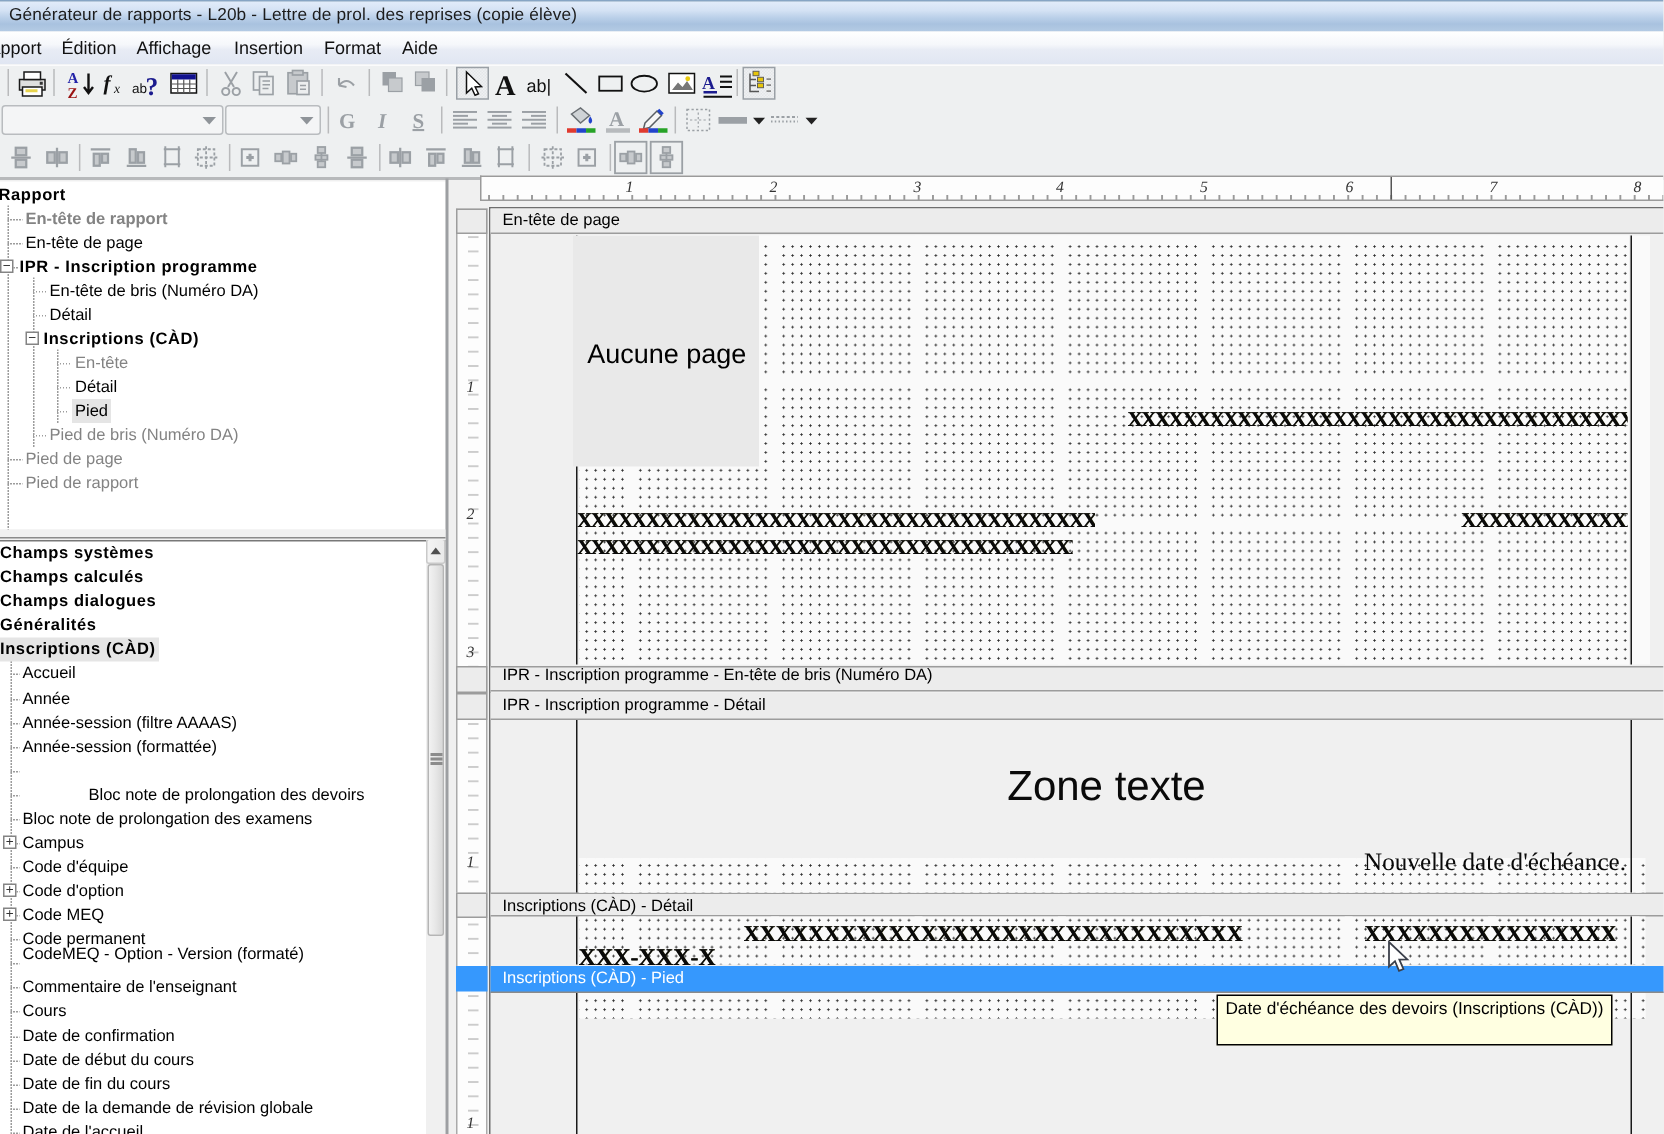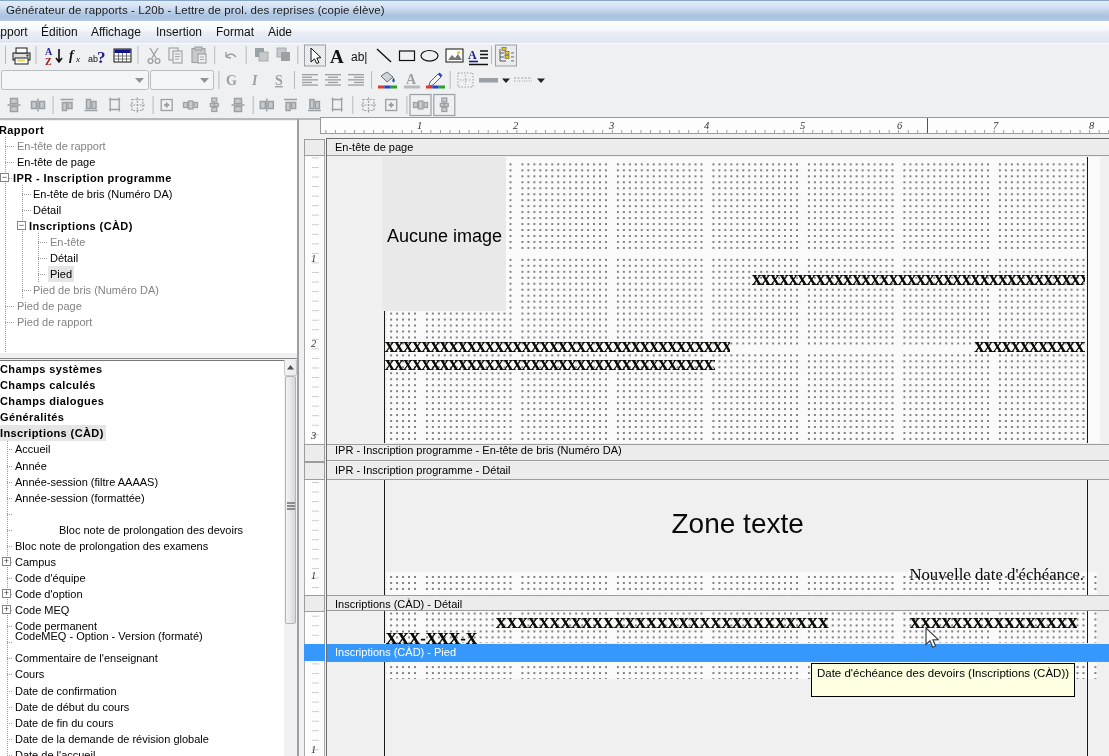--- a/index.html
+++ b/index.html
@@ -328,21 +328,21 @@
   <div class="abs stub" style="left:22px;top:73px;width:9px;"></div>
   <div class="abs stub" style="left:22px;top:89px;width:9px;"></div>
   <div class="abs stub" style="left:22px;top:105px;width:4px;"></div>
   <div class="abs stub" style="left:38px;top:121px;width:10px;"></div>
   <div class="abs stub" style="left:38px;top:137px;width:10px;"></div>
   <div class="abs stub" style="left:38px;top:153px;width:8px;"></div>
   <div class="abs stub" style="left:22px;top:169px;width:9px;"></div>
   <div class="abs stub" style="left:5px;top:185px;width:10px;"></div>
   <div class="abs stub" style="left:5px;top:201px;width:10px;"></div>
   <div class="abs trow tb" style="left:-1px;top:1px;">Rapport</div>
-  <div class="abs trow tg" style="left:17px;top:17px;">En-tête de rapport</div>
+  <div class="abs trow tg" style="left:17px;top:17px;font-weight:bold;">En-tête de rapport</div>
   <div class="abs trow" style="left:17px;top:33px;">En-tête de page</div>
   <div class="abs exp" style="left:0px;top:52px;">−</div>
   <div class="abs trow tb" style="left:13px;top:49px;">IPR - Inscription programme</div>
   <div class="abs trow" style="left:33px;top:65px;">En-tête de bris (Numéro DA)</div>
   <div class="abs trow" style="left:33px;top:81px;">Détail</div>
   <div class="abs exp" style="left:17px;top:100px;">−</div>
   <div class="abs trow tb" style="left:29px;top:97px;">Inscriptions (CÀD)</div>
   <div class="abs trow tg" style="left:50px;top:113px;">En-tête</div>
   <div class="abs trow" style="left:50px;top:129px;">Détail</div>
   <div class="abs trow" style="left:48px;top:145px;background:#e5e5e5;padding:0 2px;">Pied</div>
@@ -427,21 +427,21 @@
   <div class="abs bandcell" style="top:443.5px;height:18px;"></div>
   <div class="abs bandcell" style="top:461.5px;height:18.5px;"></div>
   <div class="abs bandcell" style="top:594.5px;"></div>
   <div class="abs" style="left:304px;top:644px;width:21px;height:17px;background:#3698fd;"></div>
 
   <div class="abs dots" style="left:386px;top:156.5px;width:699.5px;height:286.5px;background-position:32.5px 0px,0px 94.5px,2.137px 4.387px;"></div>
   <div class="abs vline" style="left:384px;top:156.5px;height:286.5px;"></div>
   <div class="abs vline" style="left:1086.8px;top:156.5px;height:286.5px;width:1.4px;"></div>
   <div class="abs" style="left:1088.2px;top:156.5px;width:11.8px;height:286.5px;background:#fafafa;"></div>
   <div class="abs" style="left:381.5px;top:156.5px;width:124px;height:154px;background:#e9e9e9;"></div>
-  <div class="abs" style="left:381.5px;top:225.5px;width:126px;height:20px;font-size:18px;line-height:20px;color:#000;text-align:center;">Aucune image</div>
+  <div class="abs" style="left:381.5px;top:225.5px;width:126px;height:20px;font-size:18px;line-height:20px;color:#000;text-align:center;">Aucune page</div>
   <div class="abs xchain" style="left:751.5px;top:273.5px;width:333px;">XXXXXXXXXXXXXXXXXXXXXXXXXXXXXXXXXXXXXX</div>
   <div class="abs xchain" style="left:384.5px;top:341px;width:345px;">XXXXXXXXXXXXXXXXXXXXXXXXXXXXXXXXXXXXXXXX</div>
   <div class="abs xchain" style="left:974px;top:341px;width:111px;">XXXXXXXXXXXXX</div>
   <div class="abs xchain" style="left:384.5px;top:358.5px;width:330px;">XXXXXXXXXXXXXXXXXXXXXXXXXXXXXXXXXXXXXX</div>
 
   <div class="abs dots" style="left:386px;top:571.5px;width:711px;height:23px;background-position:32.5px 0px,0px 21.6px,2.137px 2.013px;"></div>
   <div class="abs vline" style="left:384px;top:480px;height:114.5px;"></div>
   <div class="abs vline" style="left:1086.8px;top:480px;height:114.5px;width:1.4px;"></div>
   <div class="abs" style="left:671.5px;top:509.5px;width:300px;font-size:28px;line-height:28px;color:#0a0a0a;">Zone texte</div>
   <div class="abs" style="left:880px;top:566.5px;width:204px;font-size:16.75px;line-height:16px;font-family:'Liberation Serif',serif;color:#0a0a0a;text-align:right;">Nouvelle date d'échéance.</div>

